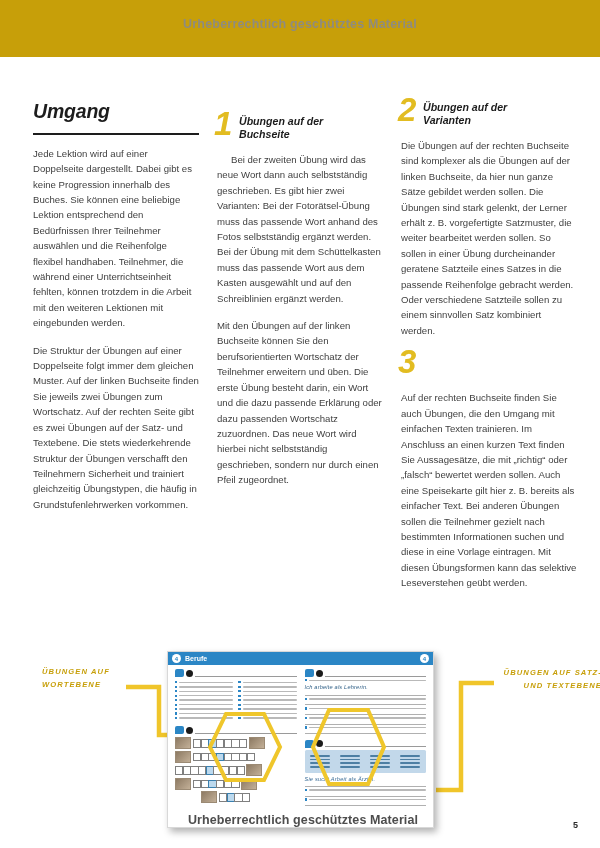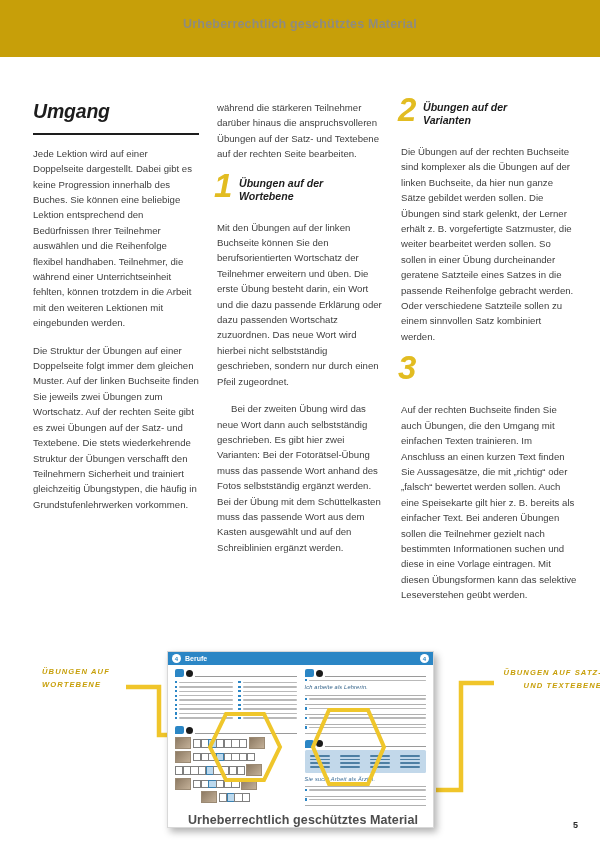--- a/index.html
+++ b/index.html
@@ -97,21 +97,21 @@
     line-height: 1;
   }
   .numsec .heading {
     font-size: 10.6px;
     line-height: 13.4px;
     font-weight: bold;
     font-style: italic;
     color: #1d1d1d;
     padding-top: 1px;
   }
-  .numsec + p.body { margin-top: 16px; }
+  .numsec + p.body { margin-top: 10px; }
 
   
   .figure-zone {
     position: absolute;
     left: 4px;
     top: 645px;
     width: 600px;
     height: 203px;
   }
 
@@ -322,31 +322,30 @@
   <div class="col col-1">
     <h1 class="page-title">
       <span>Umgang</span><br>
     </h1>
     <hr class="title-rule">
     <p class="body">Jede Lektion wird auf einer Doppelseite dargestellt. Dabei gibt es keine Progression innerhalb des Buches. Sie können eine beliebige Lektion entsprechend den Bedürfnissen Ihrer Teilnehmer auswählen und die Reihenfolge flexibel handhaben. Teilnehmer, die während einer Unterrichtseinheit fehlten, können trotzdem in die Arbeit mit den weiteren Lektionen mit eingebunden werden.</p>
     <p class="body">Die Struktur der Übungen auf einer Doppelseite folgt immer dem gleichen Muster. Auf der linken Buchseite finden Sie jeweils zwei Übungen zum Wortschatz. Auf der rechten Seite gibt es zwei Übungen auf der Satz- und Textebene. Die stets wiederkehrende Struktur der Übungen verschafft den Teilnehmern Sicherheit und trainiert gleichzeitig Übungstypen, die häufig in Grundstufenlehrwerken vorkommen.</p>
   </div>
 
   <div class="col col-2">
-    <p class="body">während die stärkeren Teilnehmer darüber hinaus die anspruchsvolleren Übungen auf der Satz- und Textebene auf der rechten Seite bearbeiten.</p>
 
     <div class="numsec">
       <span class="numeral">1</span>
       <div class="heading">
         <span>Übungen auf der</span><br>
-        <span>Wortebene</span>
+        <span>Buchseite</span>
       </div>
     </div>
+    <p class="body" style="text-indent:14px;">Bei der zweiten Übung wird das neue Wort dann auch selbstständig geschrieben. Es gibt hier zwei Varianten: Bei der Fotorätsel-Übung muss das passende Wort anhand des Fotos selbstständig ergänzt werden. Bei der Übung mit dem Schüttelkasten muss das passende Wort aus dem Kasten ausgewählt und auf den Schreiblinien ergänzt werden.</p>
     <p class="body">Mit den Übungen auf der linken Buchseite können Sie den berufsorientierten Wortschatz der Teilnehmer erweitern und üben. Die erste Übung besteht darin, ein Wort und die dazu passende Erklärung oder dazu passenden Wortschatz zuzuordnen. Das neue Wort wird hierbei nicht selbstständig geschrieben, sondern nur durch einen Pfeil zugeordnet.</p>
-    <p class="body" style="text-indent:14px;">Bei der zweiten Übung wird das neue Wort dann auch selbstständig geschrieben. Es gibt hier zwei Varianten: Bei der Fotorätsel-Übung muss das passende Wort anhand des Fotos selbstständig ergänzt werden. Bei der Übung mit dem Schüttelkasten muss das passende Wort aus dem Kasten ausgewählt und auf den Schreiblinien ergänzt werden.</p>
   </div>
 
   <div class="col col-3">
     <div class="numsec" style="margin-top:0;">
       <span class="numeral">2</span>
       <div class="heading">
         <span>Übungen auf der</span><br>
         <span>Varianten</span>
       </div>
     </div>

